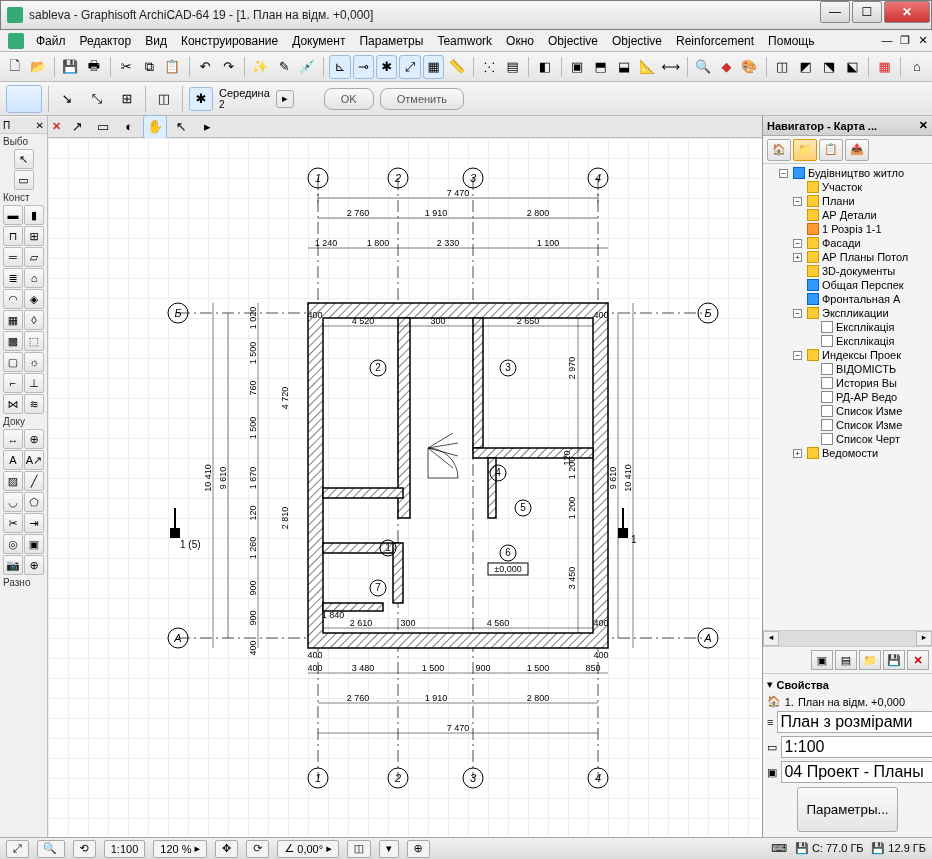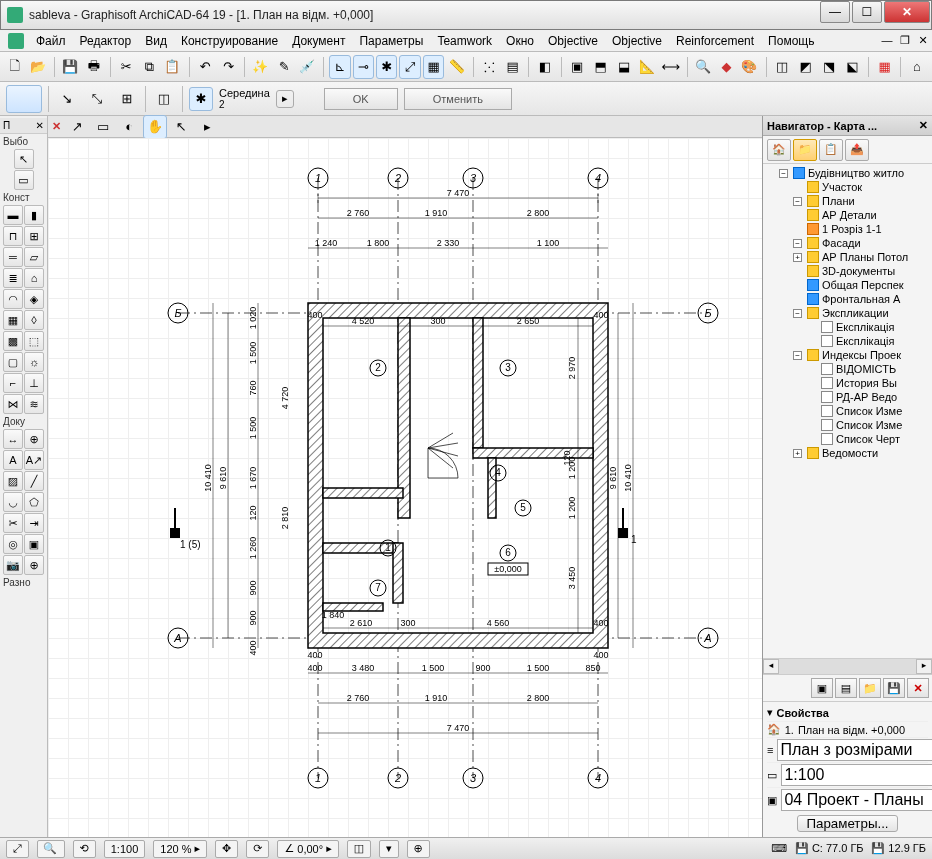--- a/index.html
+++ b/index.html
@@ -16,21 +16,21 @@
 
 .menubar { height: 22px; background: #f0f0f0; border-bottom: 1px solid #bbb; display:flex; align-items:center; padding-left: 4px; gap: 2px; }
 .menubar .mi { padding: 2px 6px; color:#000000; font-size: 12px; }
 .menubar .mdi { margin-left:auto; display:flex; }
 .mdi span { width:18px; text-align:center; font-size:11px; }
 
 
 .toolbar { height: 30px; background: linear-gradient(#f6f6f6,#e6e6e6); border-bottom:1px solid #bbb; display:flex; align-items:center; padding: 0 4px; gap:2px; }
 .tbtn { width:24px; height:24px; border:1px solid transparent; border-radius:3px; display:flex; align-items:center; justify-content:center; font-size:13px; }
 .tsep { width:1px; height:20px; background:#bbb; margin:0 3px; }
-.pillbtn { height:22px; padding:0 28px; border:1px solid #aaa; border-radius:0; background:linear-gradient(#fafafa,#e4e4e4); display:flex; align-items:center; font-size:11px; color:#555; }
+.pillbtn { height:22px; padding:0 16px; border:1px solid #aaa; border-radius:8px; background:linear-gradient(#fafafa,#e4e4e4); display:flex; align-items:center; font-size:11px; color:#555; }
 
 
 .infobar { height: 34px; background: linear-gradient(#f6f6f6,#e6e6e6); border-bottom:1px solid #bbb; display:flex; align-items:center; padding:0 6px; gap:6px; }
 .infobar .bigbtn { width:36px; height:28px; border:1px solid #9bd; background:linear-gradient(#eaf4ff,#cde4ff); border-radius:3px; }
 .infobar .label { font-size:11px; }
 .infobar .play { width:18px; height:18px; border:1px solid #aaa; border-radius:3px; display:flex; align-items:center; justify-content:center; }
 
 
 .main { display:flex; height: calc(100% - 30px - 22px - 30px - 34px - 22px); }
 .vtoolbox { width:48px; background:#f0f0f0; border-right:1px solid #bbb; display:flex; flex-direction:column; align-items:center; gap:1px; padding-top:2px; }
@@ -71,21 +71,21 @@
 
 .nav-footer-btns { display:flex; justify-content:flex-end; gap:2px; padding:3px; border-top:1px solid #ccc; }
 .nfb { width:22px; height:20px; border:1px solid #aaa; background:linear-gradient(#fafafa,#e4e4e4); font-size:11px; display:flex; align-items:center; justify-content:center; }
 .nfb.red { color:#c00; font-weight:bold; }
 
 .props { border-top:1px solid #ccc; padding:2px 4px; font-size:11px; }
 .props .ph { display:flex; align-items:center; gap:4px; padding:2px 0; }
 .props .prow { display:flex; align-items:center; gap:4px; padding:1px 0; border-top:1px solid #eee; }
 .props .warn { color:#e90; margin-left:auto; }
 .props input { border:1px solid #aaa; font-size:16px; padding:1px 2px; flex:1; }
-.props .pbtn { border:1px solid #aaa; background:linear-gradient(#fafafa,#e4e4e4); padding:0 8px; border-radius:3px; margin:3px auto; display:block; }
+.props .pbtn { border:1px solid #aaa; background:linear-gradient(#fafafa,#e4e4e4); padding:14px 8px; border-radius:3px; margin:3px auto; display:block; }
 
 
 .statusbar { height:22px; background:linear-gradient(#f0f0f0,#dcdcdc); border-top:1px solid #aaa; display:flex; align-items:center; padding:0 6px; gap:8px; font-size:11px; }
 .statusbar .sbtn { height:18px; padding:0 6px; border:1px solid #aaa; border-radius:2px; background:#f4f4f4; display:flex; align-items:center; gap:3px; }
 .statusbar .right { margin-left:auto; display:flex; gap:8px; align-items:center; }
 
 
 .drawing svg { font-family: Arial, sans-serif; }
 .drawing .wall { fill:url(#hatch); stroke:#000; stroke-width:1.5; }
 .drawing .dim { stroke:#000; stroke-width:0.5; fill:none; }

